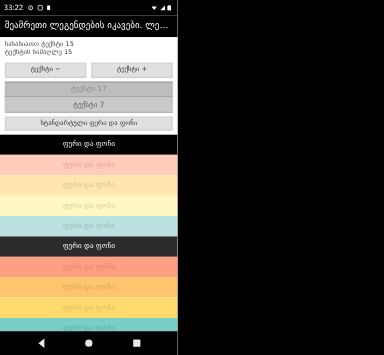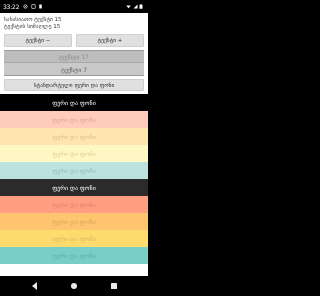--- a/index.html
+++ b/index.html
@@ -274,20 +274,23 @@
       </span>
       <span class="sicon">
         <svg width="4" height="5" viewBox="0 0 8 10">
             <rect x="2" y="0.6" width="4" height="1" fill="#fff"></rect>
             <rect x="1" y="1.6" width="6" height="7.8" rx="0.6" fill="#fff"></rect>
           </svg>
       </span>
     </span>
   </div>
 
+  <div class="appbar">
+    <div class="appbar-title">შეამრეთი ლეგენდების იკავები. ლე…</div>
+  </div>
 
   <div class="info-block">
     <div class="info-line">სახასიათო ტექსტი 15</div>
     <div class="info-line">ტექსტის სიმაღლე 15</div>
   </div>
 
   <div class="button-row">
     <div class="btn">ტექსტი −</div>
     <div class="btn">ტექსტი +</div>
   </div>

